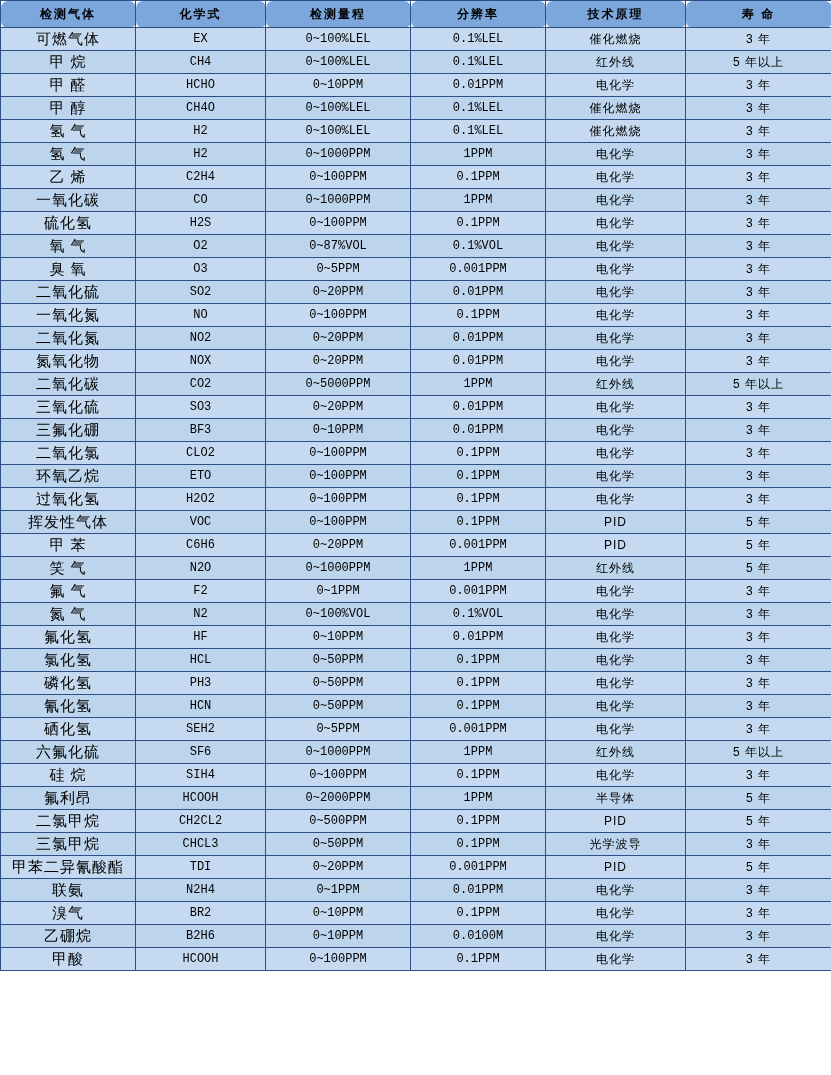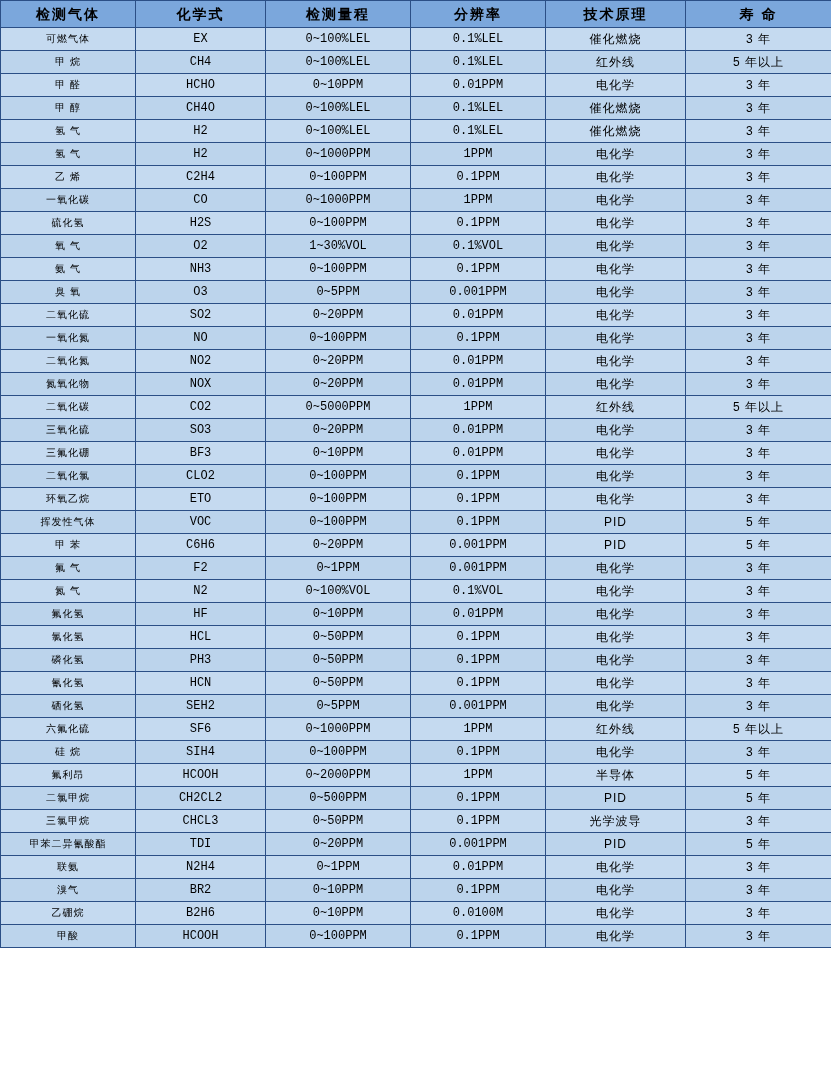--- a/index.html
+++ b/index.html
@@ -32,35 +32,36 @@
     vertical-align: middle;
     padding: 0;
     height: 22px;
     line-height: 22px;
     white-space: nowrap;
     overflow: hidden;
     color: #000000;
   }
   table.gas-table thead th {
     background: #7ba7dc;
-    font-size: 14px;
+    font-size: 12px;
     font-weight: bold;
     letter-spacing: 2px;
     height: 26px;
     line-height: 26px;
+    border-radius: 7px;
   }
   table.gas-table tbody td {
     background: #c5daf0;
     font-size: 12px;
   }
   table.gas-table tbody tr:nth-child(even) td {
     background: #bcd4ec;
   }
   table.gas-table tbody td.name {
-    font-size: 10px;
+    font-size: 15px;
     letter-spacing: 1px;
   }
   table.gas-table tbody td.formula,
   table.gas-table tbody td.range,
   table.gas-table tbody td.res {
     font-family: "Liberation Mono", monospace;
     font-size: 12px;
   }
   table.gas-table tbody td.tech,
   table.gas-table tbody td.life {
@@ -159,30 +160,22 @@
         <td class="name">硫化氢</td>
         <td class="formula">H2S</td>
         <td class="range">0~100PPM</td>
         <td class="res">0.1PPM</td>
         <td class="tech">电化学</td>
         <td class="life">3 年</td>
       </tr>
       <tr>
         <td class="name">氧 气</td>
         <td class="formula">O2</td>
-        <td class="range">1~30%VOL</td>
+        <td class="range">0~87%VOL</td>
         <td class="res">0.1%VOL</td>
-        <td class="tech">电化学</td>
-        <td class="life">3 年</td>
-      </tr>
-      <tr>
-        <td class="name">氨 气</td>
-        <td class="formula">NH3</td>
-        <td class="range">0~100PPM</td>
-        <td class="res">0.1PPM</td>
         <td class="tech">电化学</td>
         <td class="life">3 年</td>
       </tr>
       <tr>
         <td class="name">臭 氧</td>
         <td class="formula">O3</td>
         <td class="range">0~5PPM</td>
         <td class="res">0.001PPM</td>
         <td class="tech">电化学</td>
         <td class="life">3 年</td>
@@ -253,33 +246,49 @@
       </tr>
       <tr>
         <td class="name">环氧乙烷</td>
         <td class="formula">ETO</td>
         <td class="range">0~100PPM</td>
         <td class="res">0.1PPM</td>
         <td class="tech">电化学</td>
         <td class="life">3 年</td>
       </tr>
       <tr>
+        <td class="name">过氧化氢</td>
+        <td class="formula">H2O2</td>
+        <td class="range">0~100PPM</td>
+        <td class="res">0.1PPM</td>
+        <td class="tech">电化学</td>
+        <td class="life">3 年</td>
+      </tr>
+      <tr>
         <td class="name">挥发性气体</td>
         <td class="formula">VOC</td>
         <td class="range">0~100PPM</td>
         <td class="res">0.1PPM</td>
         <td class="tech">PID</td>
         <td class="life">5 年</td>
       </tr>
       <tr>
         <td class="name">甲 苯</td>
         <td class="formula">C6H6</td>
         <td class="range">0~20PPM</td>
         <td class="res">0.001PPM</td>
         <td class="tech">PID</td>
+        <td class="life">5 年</td>
+      </tr>
+      <tr>
+        <td class="name">笑 气</td>
+        <td class="formula">N2O</td>
+        <td class="range">0~1000PPM</td>
+        <td class="res">1PPM</td>
+        <td class="tech">红外线</td>
         <td class="life">5 年</td>
       </tr>
       <tr>
         <td class="name">氟 气</td>
         <td class="formula">F2</td>
         <td class="range">0~1PPM</td>
         <td class="res">0.001PPM</td>
         <td class="tech">电化学</td>
         <td class="life">3 年</td>
       </tr>

